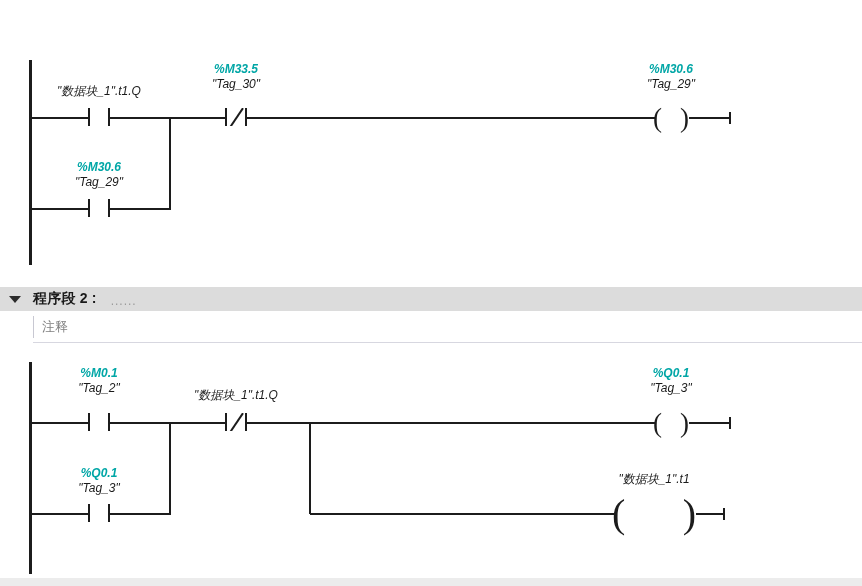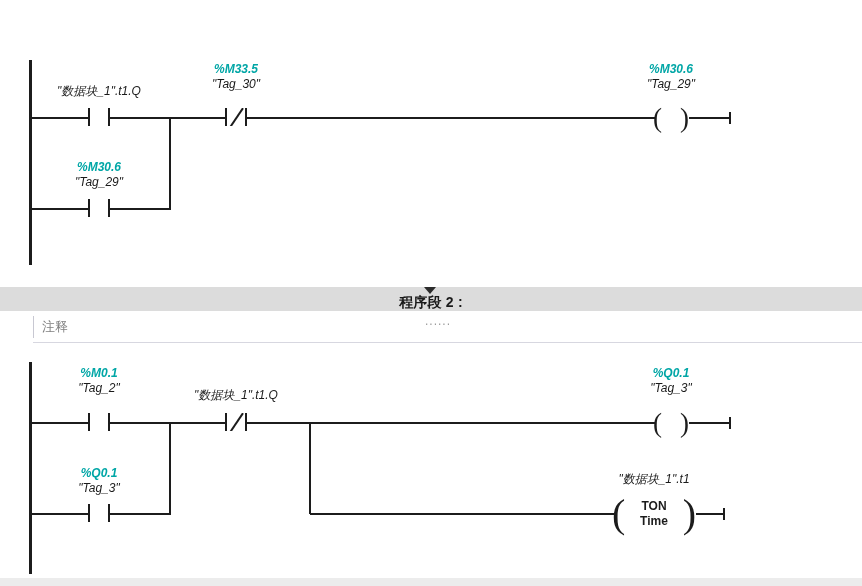--- a/index.html
+++ b/index.html
@@ -26,21 +26,20 @@
   
   .network-header {
     position: absolute;
     left: 0;
     width: 862px;
     height: 24px;
     background: #dcdcdc;
     display: flex;
     align-items: center;
     box-sizing: border-box;
-    flex-direction: column;
   }
   .network-header.clipped {
     height: 10px;
     top: 0;
     align-items: flex-end;
     overflow: hidden;
   }
   .collapse-triangle {
     width: 0;
     height: 0;
@@ -397,24 +396,20 @@
     <div class="lbl" style="left:29px;top:122px;width:140px;">
       <span class="addr">%Q0.1</span>
       <span class="sym">"Tag_3"</span>
     </div>
 
     <div class="wire-v" style="left:309px;top:78px;height:92px;"></div>
     <div class="wire-h" style="left:310px;top:169px;width:304px;"></div>
 
     <div class="coil-box" style="left:612px;top:150px;">
       <span class="paren l">(</span>
-      <span class="boxtext">
-        <span>TON</span><br>
-        <span>Time</span>
-      </span>
       <span class="paren r">)</span>
     </div>
     <div class="lbl" style="left:584px;top:128px;width:140px;">
       <span class="sym-only">"数据块_1".t1</span>
     </div>
 
     <div class="wire-h" style="left:696px;top:169px;width:28px;"></div>
     <div class="end-tick" style="left:723px;top:164px;"></div>
   </div>
 

